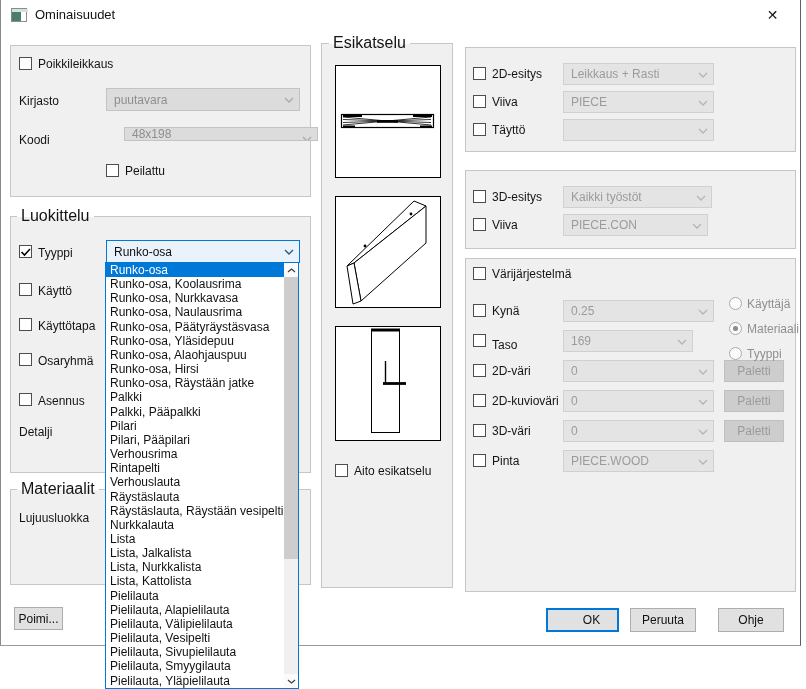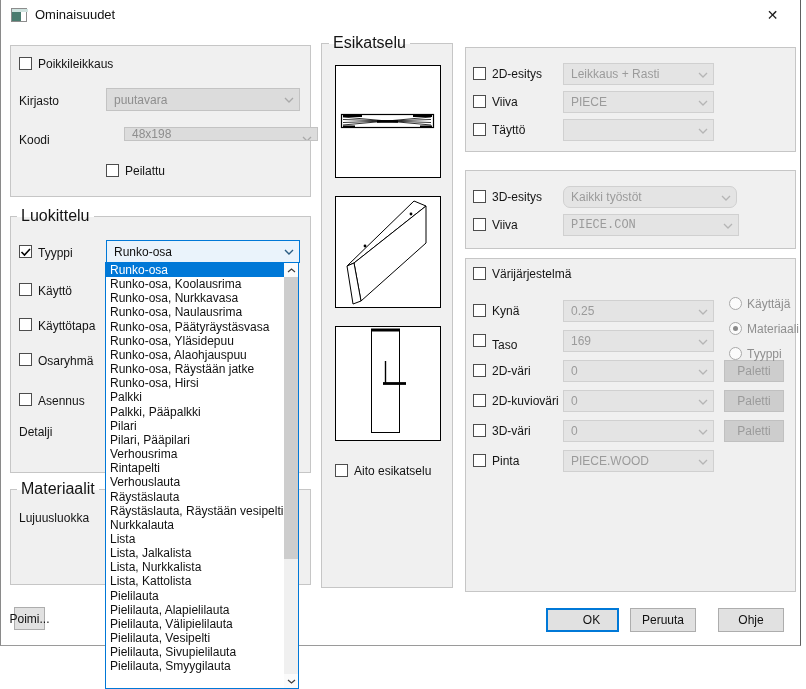--- a/index.html
+++ b/index.html
@@ -102,21 +102,21 @@
     <span class="cb" style="left:18px;top:353px;"></span>
     <span class="lbl" style="left:37px;top:354px;">Osaryhmä</span>
     <span class="cb" style="left:18px;top:393px;"></span>
     <span class="lbl" style="left:37px;top:394px;">Asennus</span>
     <span class="lbl" style="left:18px;top:425px;">Detalji</span>
 
     <div class="panel" style="left:9px;top:489px;width:301px;height:96px;"></div>
     <span class="gl" style="left:16px;top:482px;">Materiaalit</span>
     <span class="lbl" style="left:18px;top:511px;">Lujuusluokka</span>
 
-    <div class="btn" style="left:13px;top:607px;width:31px;height:23px;">Poimi...</div>
+    <div class="btn" style="left:13px;top:607px;width:49px;height:23px;">Poimi...</div>
 
     <div class="panel" style="left:320px;top:43px;width:132px;height:545px;"></div>
     <span class="gl" style="left:328px;top:36px;">Esikatselu</span>
     <div class="pbox" style="left:334px;top:65px;width:106px;height:113px;">
       <svg width="104" height="111">
         <rect x="5.5" y="48.5" width="92" height="13" fill="#fff" stroke="#000" stroke-width="1.2"></rect>
         <path d="M7,51 L95,59 M7,59 L95,51 M7,53.5 L95,56.5 M7,56.5 L95,53.5" stroke="#000" stroke-width="0.8" fill="none"></path>
         <path d="M41,55.5 H62" stroke="#000" stroke-width="2.6"></path>
         <path d="M7,50 H26 M77,50 H96" stroke="#000" stroke-width="2.2"></path>
         <path d="M7,60.6 H19 M84,60.6 H96" stroke="#000" stroke-width="2.2"></path>
@@ -164,29 +164,29 @@
     <div class="combo dislight" style="left:562px;top:119px;width:151px;">
       <span></span>
       <span class="chev"><svg width="10" height="6">
             <path d="M1,1 L5,5 L9,1" fill="none" stroke="currentColor" stroke-width="1.3"></path>
           </svg></span>
     </div>
 
     <div class="panel" style="left:464px;top:170px;width:331px;height:79px;"></div>
     <span class="cb" style="left:472px;top:190px;"></span>
     <span class="lbl" style="left:491px;top:190px;">3D-esitys</span>
-    <div class="combo dislight" style="left:562px;top:186px;width:174px;border-radius:7px;">
+    <div class="combo dislight" style="left:562px;top:186px;width:149px;">
       <span>Kaikki työstöt</span>
       <span class="chev"><svg width="10" height="6">
             <path d="M1,1 L5,5 L9,1" fill="none" stroke="currentColor" stroke-width="1.3"></path>
           </svg></span>
     </div>
     <span class="cb" style="left:472px;top:218px;"></span>
     <span class="lbl" style="left:491px;top:218px;">Viiva</span>
-    <div class="combo dislight" style="left:562px;top:214px;width:176px;font-family:Liberation Mono, monospace;">
+    <div class="combo dislight" style="left:562px;top:214px;width:145px;">
       <span>PIECE.CON</span>
       <span class="chev"><svg width="10" height="6">
             <path d="M1,1 L5,5 L9,1" fill="none" stroke="currentColor" stroke-width="1.3"></path>
           </svg></span>
     </div>
 
     <div class="panel" style="left:464px;top:258px;width:331px;height:334px;"></div>
     <span class="cb" style="left:472px;top:267px;"></span>
     <span class="lbl" style="left:491px;top:267px;">Värijärjestelmä</span>
 
@@ -194,21 +194,21 @@
     <span class="lbl" style="left:491px;top:304px;">Kynä</span>
     <div class="combo dislight" style="left:562px;top:300px;width:151px;">
       <span>0.25</span>
       <span class="chev"><svg width="10" height="6">
             <path d="M1,1 L5,5 L9,1" fill="none" stroke="currentColor" stroke-width="1.3"></path>
           </svg></span>
     </div>
 
     <span class="cb" style="left:472px;top:334px;"></span>
     <span class="lbl" style="left:491px;top:338px;">Taso</span>
-    <div class="combo dislight" style="left:562px;top:330px;width:151px;">
+    <div class="combo dislight" style="left:562px;top:330px;width:130px;">
       <span>169</span>
       <span class="chev"><svg width="10" height="6">
             <path d="M1,1 L5,5 L9,1" fill="none" stroke="currentColor" stroke-width="1.3"></path>
           </svg></span>
     </div>
 
     <span class="cb" style="left:472px;top:364px;"></span>
     <span class="lbl" style="left:491px;top:364px;">2D-väri</span>
     <div class="combo dislight" style="left:562px;top:360px;width:151px;">
       <span>0</span>
@@ -261,42 +261,43 @@
 
   <div class="list">
     <div class="rows">
         <div class="list-row selected">Runko-osa</div>
         <div class="list-row indent">Runko-osa, Koolausrima</div>
         <div class="list-row indent">Runko-osa, Nurkkavasa</div>
         <div class="list-row indent">Runko-osa, Naulausrima</div>
         <div class="list-row indent">Runko-osa, Päätyräystäsvasa</div>
         <div class="list-row indent">Runko-osa, Yläsidepuu</div>
         <div class="list-row indent">Runko-osa, Alaohjauspuu</div>
+        <div class="list-row indent">Runko-osa, Hirsi</div>
         <div class="list-row indent">Runko-osa, Räystään jatke</div>
-        <div class="list-row indent">Runko-osa, Hirsi</div>
         <div class="list-row">Palkki</div>
         <div class="list-row indent">Palkki, Pääpalkki</div>
         <div class="list-row">Pilari</div>
         <div class="list-row indent">Pilari, Pääpilari</div>
         <div class="list-row">Verhousrima</div>
         <div class="list-row">Rintapelti</div>
         <div class="list-row">Verhouslauta</div>
         <div class="list-row">Räystäslauta</div>
         <div class="list-row indent">Räystäslauta, Räystään vesipelti</div>
         <div class="list-row">Nurkkalauta</div>
         <div class="list-row">Lista</div>
         <div class="list-row indent">Lista, Jalkalista</div>
         <div class="list-row indent">Lista, Nurkkalista</div>
         <div class="list-row indent">Lista, Kattolista</div>
         <div class="list-row">Pielilauta</div>
         <div class="list-row indent">Pielilauta, Alapielilauta</div>
         <div class="list-row indent">Pielilauta, Välipielilauta</div>
         <div class="list-row indent">Pielilauta, Vesipelti</div>
         <div class="list-row indent">Pielilauta, Sivupielilauta</div>
         <div class="list-row indent">Pielilauta, Smyygilauta</div>
+        <div class="list-row indent">Pielilauta, Yläpielilauta</div>
       </div>
     <div class="vscroll">
       <div class="sbtn" style="top:0;">
         <svg width="9" height="5">
             <path d="M1,4 L4.5,1 L8,4" fill="none" stroke="#3c3c3c" stroke-width="1.2"></path>
           </svg>
       </div>
       <div class="sthumb"></div>
       <div class="sbtn" style="bottom:0;top:auto;">
         <svg width="9" height="5">

